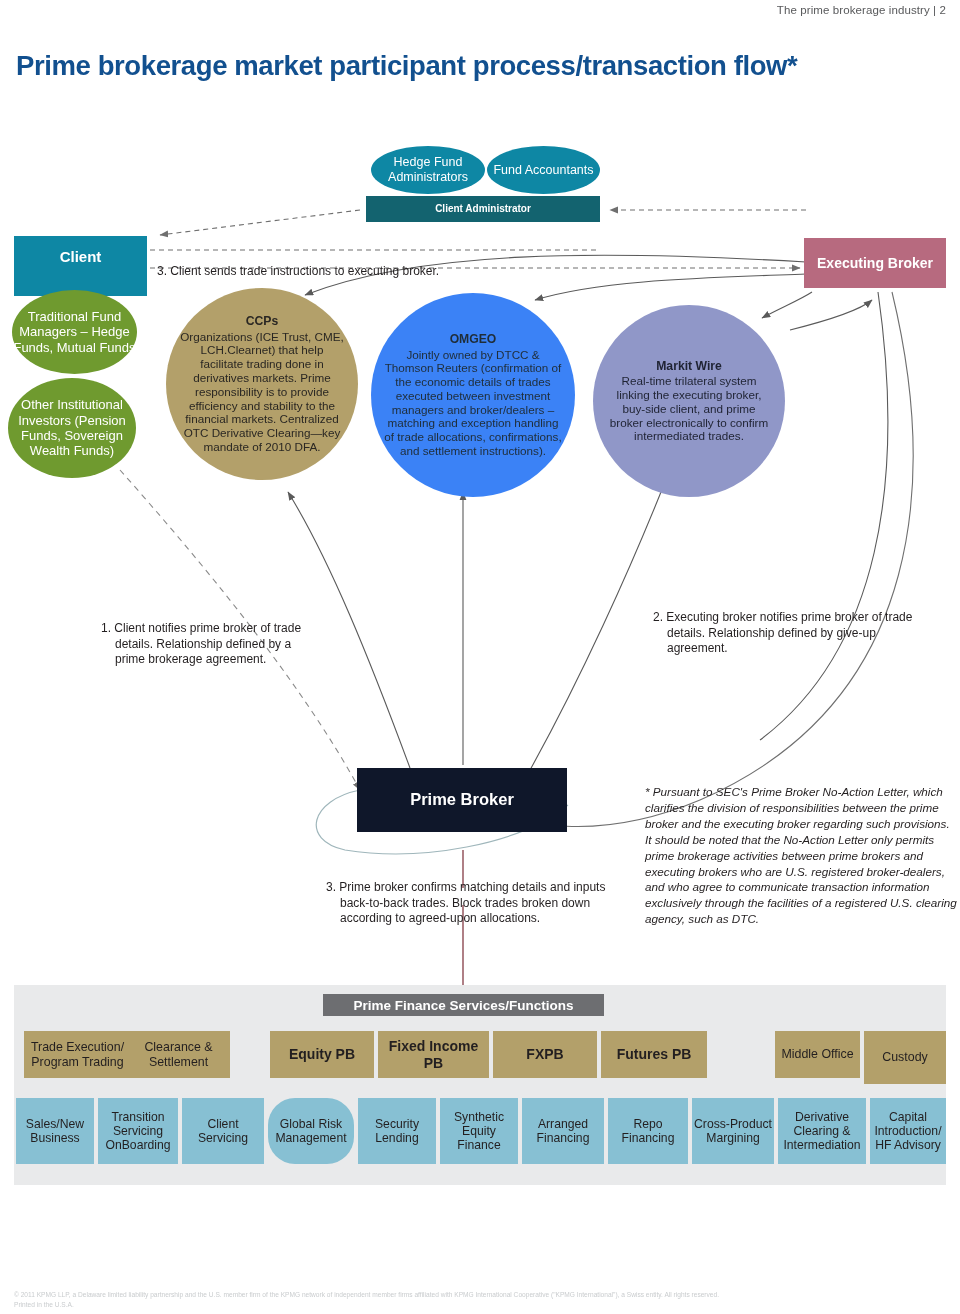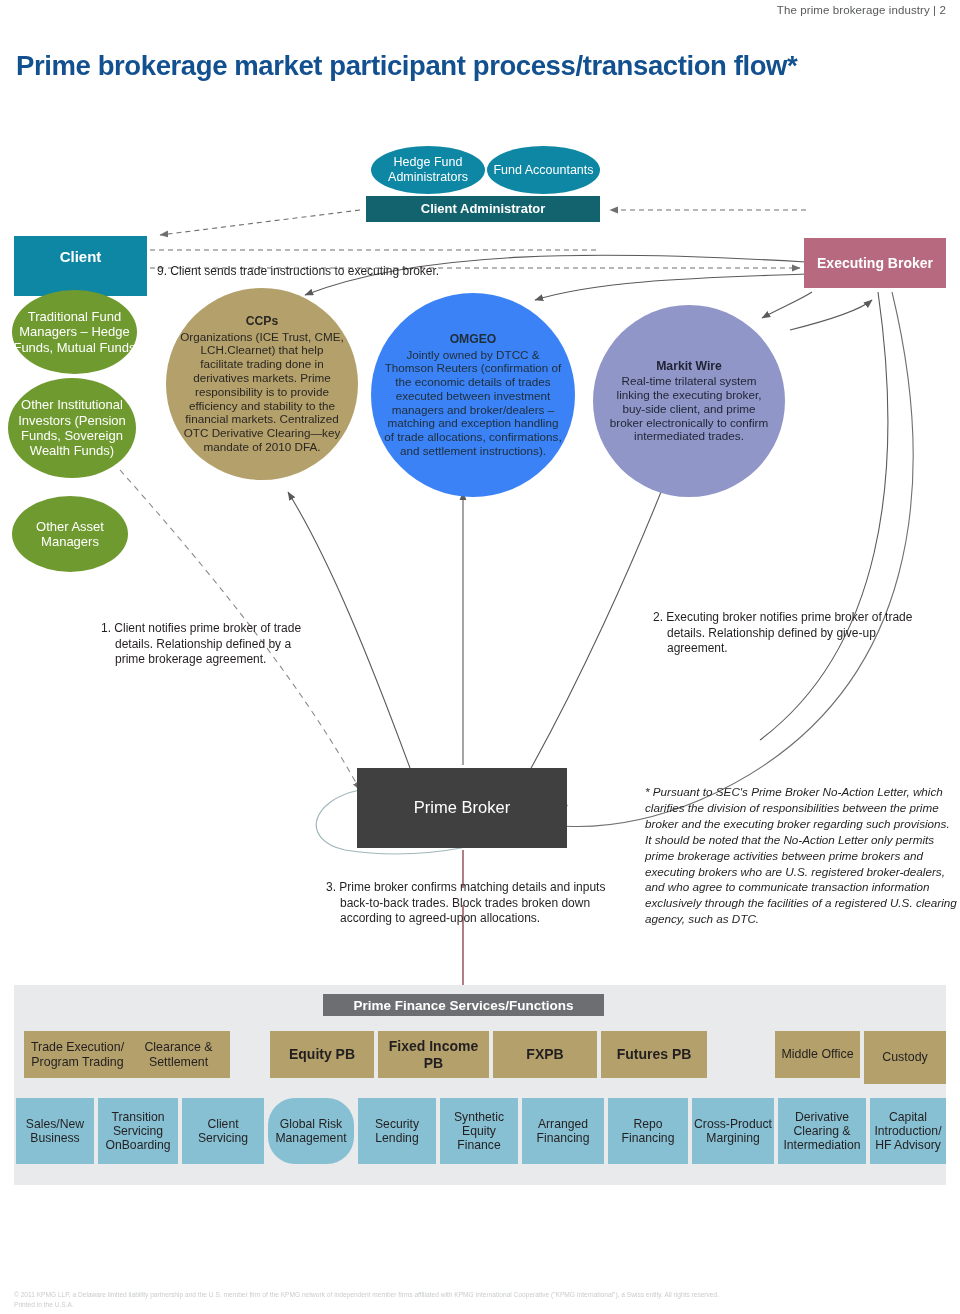--- a/index.html
+++ b/index.html
@@ -43,30 +43,30 @@
 
   .circ-inner { width:100%; }
   .circ-inner b { display:block; margin-bottom:1px; font-size:12.2px; }
 
   .client-hdr {
     background:#0e87a4; color:#ffffff; font-weight:bold; font-size:15px;
     left:14px; top:236px; width:133px; height:60px; align-items:flex-start;
     padding-top:12px;
   }
   .client-admin-bar {
-    background:#13636f; color:#ffffff; font-weight:bold; font-size:13px;
+    background:#13636f; color:#ffffff; font-weight:bold; font-size:10px;
     left:366px; top:196px; width:234px; height:26px;
   }
   .exec-broker {
     background:#b76a7f; color:#ffffff; font-weight:bold; font-size:14px;
     left:804px; top:238px; width:142px; height:50px;
   }
   .prime-broker {
-    background:#404040; color:#ffffff; font-weight:normal; font-size:16.5px;
-    left:357px; top:768px; width:210px; height:80px;
+    background:#0f172a; color:#ffffff; font-weight:bold; font-size:16.5px;
+    left:357px; top:768px; width:210px; height:64px;
   }
 
   
   .note { position:absolute; font-size:12px; line-height:1.3; color:#231f20; }
   .note-hang { padding-left:14px; text-indent:-14px; }
   .footnote {
     position:absolute; font-style:italic; font-size:11.7px;
     line-height:1.36; color:#231f20;
   }
 
@@ -155,23 +155,20 @@
 
   <div class="box client-hdr">
     <span>Client</span>
   </div>
   <div class="ellipse green-ell" style="left:12px; top:290px; width:125px; height:84px;">
     <span>Traditional Fund Managers – Hedge Funds, Mutual Funds</span>
   </div>
   <div class="ellipse green-ell" style="left:8px; top:378px; width:128px; height:100px;">
     <span>Other Institutional Investors (Pension Funds, Sovereign Wealth Funds)</span>
   </div>
-  <div class="ellipse green-ell" style="left:12px; top:496px; width:116px; height:76px;">
-    <span>Other Asset Managers</span>
-  </div>
 
   <div class="box exec-broker">
     <span>Executing Broker</span>
   </div>
 
   <div class="circle khaki-circ" style="left:166px; top:288px; width:192px; height:192px;">
     <div class="circ-inner">
       <b>CCPs</b>
       <span>Organizations (ICE Trust, CME, LCH.Clearnet) that help facilitate trading done in derivatives markets. Prime responsibility is to provide efficiency and stability to the financial markets. Centralized OTC Derivative Clearing—key mandate of 2010 DFA.</span>
     </div>
@@ -185,21 +182,21 @@
   </div>
 
   <div class="circle purple-circ" style="left:593px; top:305px; width:192px; height:192px;">
     <div class="circ-inner">
       <b>Markit Wire</b>
       <span>Real-time trilateral system linking the executing broker, buy-side client, and prime broker electronically to confirm intermediated trades.</span>
     </div>
   </div>
 
   <div class="note" style="left:157px; top:264px; width:330px;">
-    <span>9. Client sends trade instructions to executing broker.</span>
+    <span>3. Client sends trade instructions to executing broker.</span>
   </div>
 
   <div class="note note-hang" style="left:101px; top:621px; width:218px;">
     <span>1. Client notifies prime broker of trade details. Relationship defined by a prime brokerage agreement.</span>
   </div>
 
   <div class="note note-hang" style="left:653px; top:610px; width:272px;">
     <span>2. Executing broker notifies prime broker of trade details. Relationship defined by give-up agreement.</span>
   </div>
 

